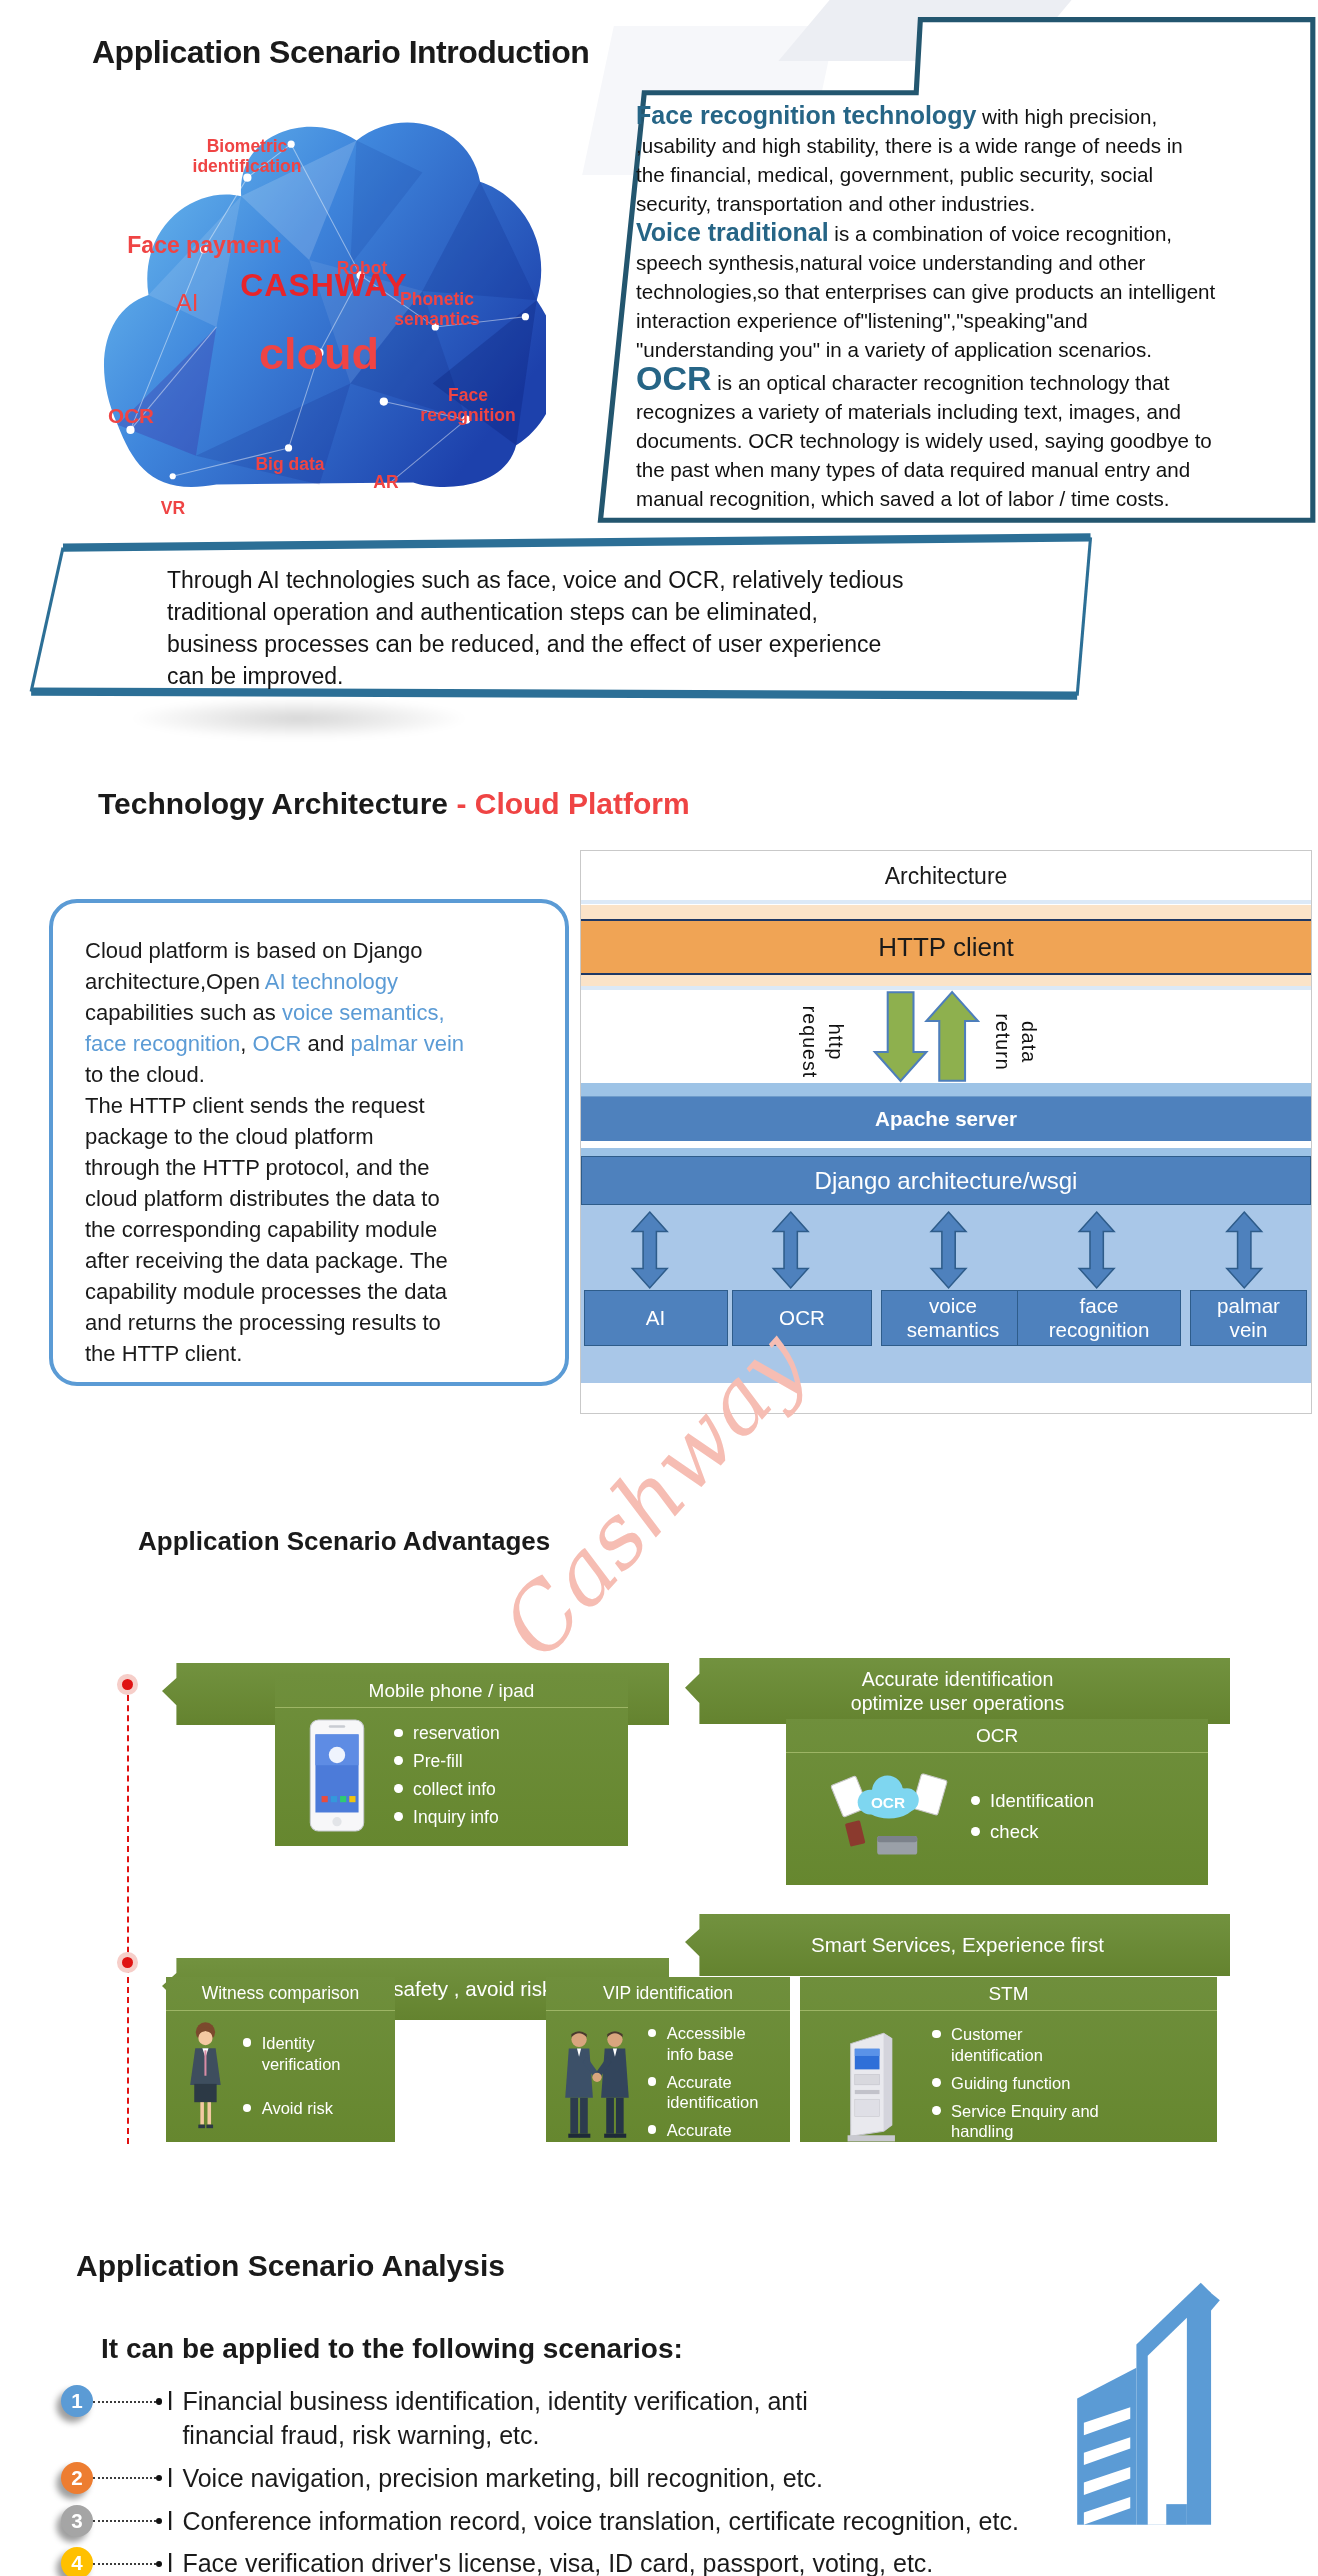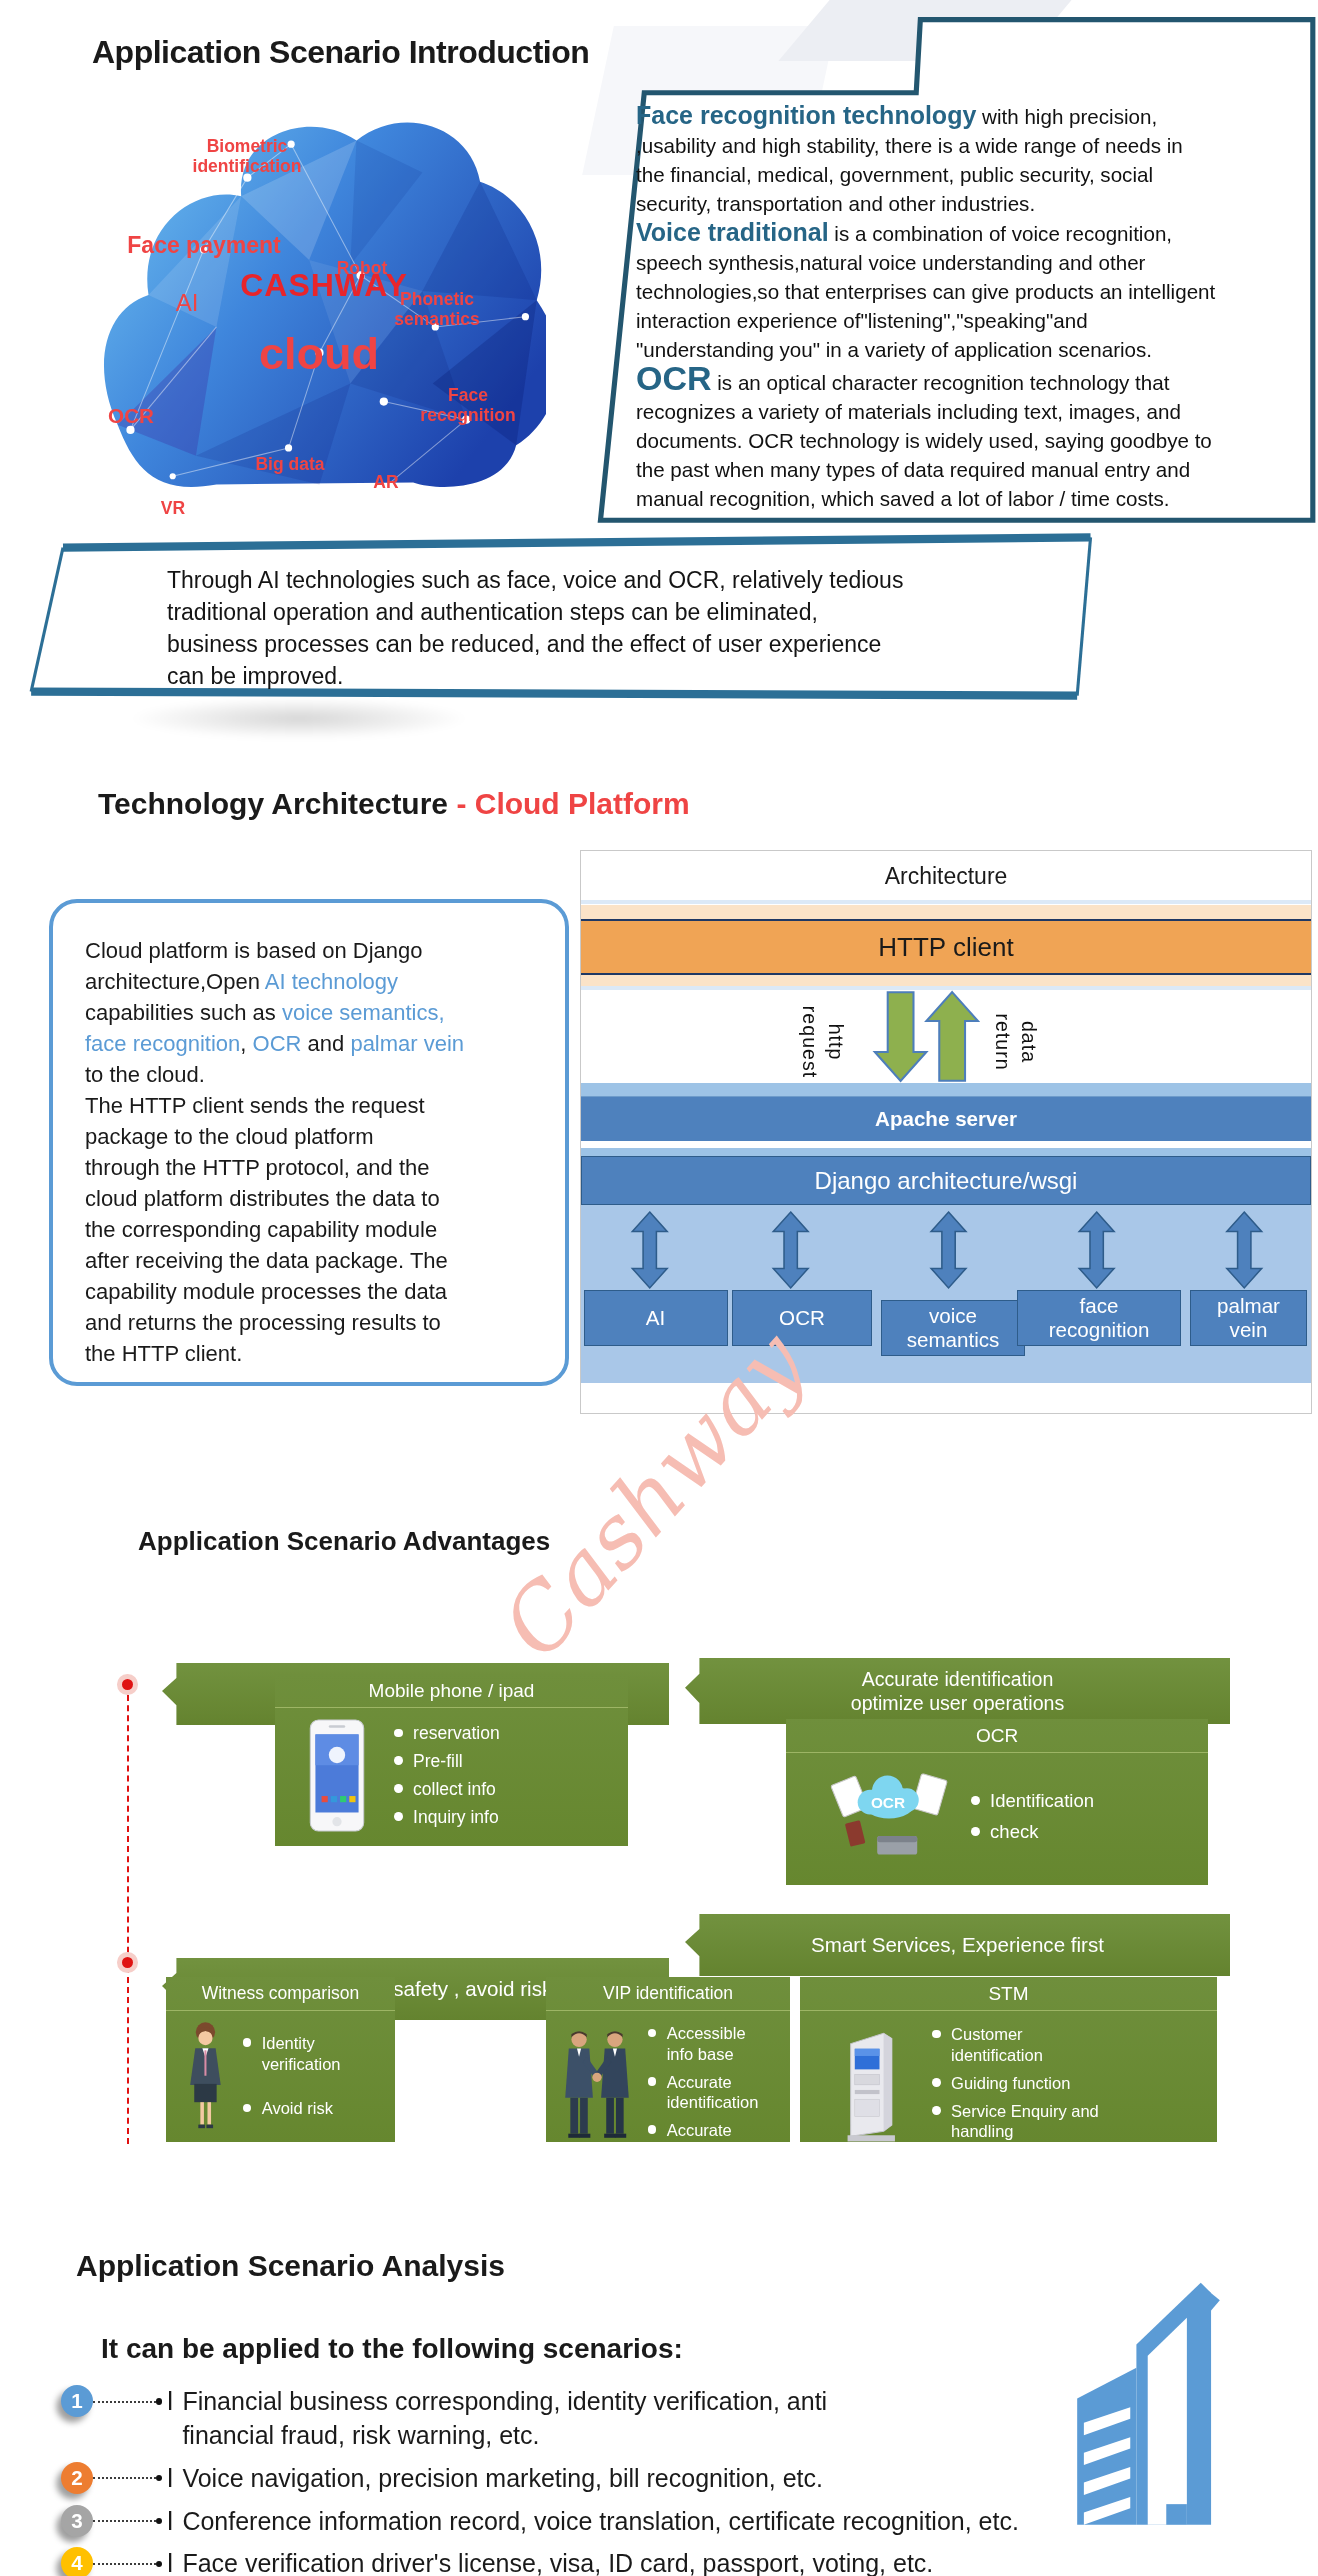--- a/index.html
+++ b/index.html
@@ -230,21 +230,21 @@
         <g fill="#4E81BD" stroke="#2E5C8A" stroke-width="3">
           <polygon points="130,6 164,44 143,44 143,116 164,116 130,154 96,116 117,116 117,44 96,44"></polygon>
           <polygon points="405,6 439,44 418,44 418,116 439,116 405,154 371,116 392,116 392,44 371,44"></polygon>
           <polygon points="713,6 747,44 726,44 726,116 747,116 713,154 679,116 700,116 700,44 679,44"></polygon>
           <polygon points="1002,6 1036,44 1015,44 1015,116 1036,116 1002,154 968,116 989,116 989,44 968,44"></polygon>
           <polygon points="1290,6 1324,44 1303,44 1303,116 1324,116 1290,154 1256,116 1277,116 1277,44 1256,44"></polygon>
         </g>
       </svg>
       <div class="mod-box" style="left:2.6px;width:144px;">AI</div>
       <div class="mod-box" style="left:151px;width:140px;">OCR</div>
-      <div class="mod-box" style="left:300px;width:144px;margin-top:10px;">voice
+      <div class="mod-box" style="left:300px;width:144px;">voice
 semantics</div>
       <div class="mod-box" style="left:436px;width:164px;">face
 recognition</div>
       <div class="mod-box" style="left:609px;width:117px;">palmar
 vein</div>
     </div>
   </div>
 
   <div class="abs watermark">
       <span>Cashway</span>
@@ -448,21 +448,21 @@
       <polygon points="58,476 148,446 148,468 58,500"></polygon>
     </g>
     <rect x="218" y="460" width="40" height="40" fill="#5B9BD5"></rect>
   </svg>
 
   <div class="abs ana-list">
     <div class="ana-item">
       <div class="ncircle" style="background: rgb(91, 155, 213);">1</div>
       <div class="leader"></div>
       <span class="pipe">l</span>
-      <div class="itext">Financial business corresponding, identity verification, anti
+      <div class="itext">Financial business identification, identity verification, anti
 financial fraud, risk warning, etc.</div>
     </div>
     <div class="ana-item">
       <div class="ncircle" style="background: rgb(237, 125, 49);">2</div>
       <div class="leader"></div>
       <span class="pipe">l</span>
       <div class="itext">Voice navigation, precision marketing, bill recognition, etc.</div>
     </div>
     <div class="ana-item">
       <div class="ncircle" style="background: rgb(165, 165, 165);">3</div>

